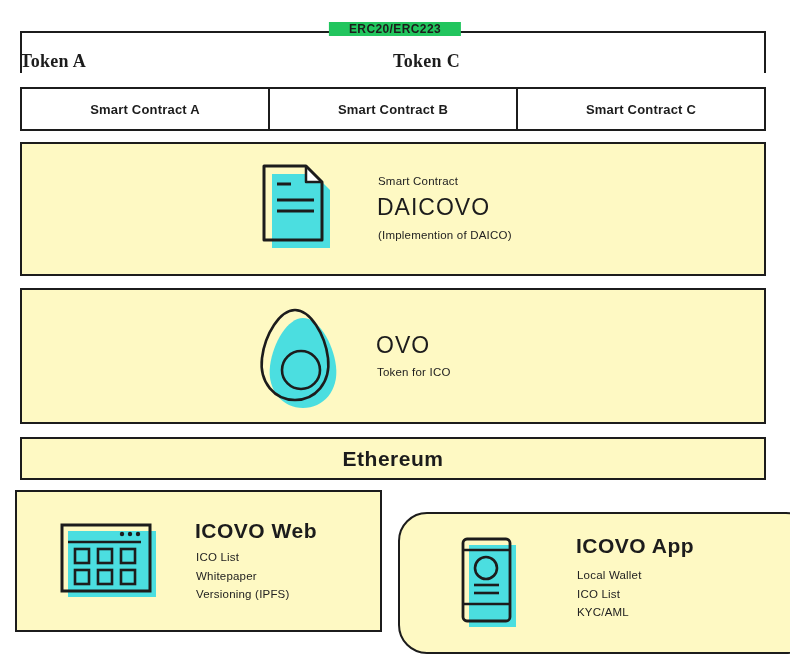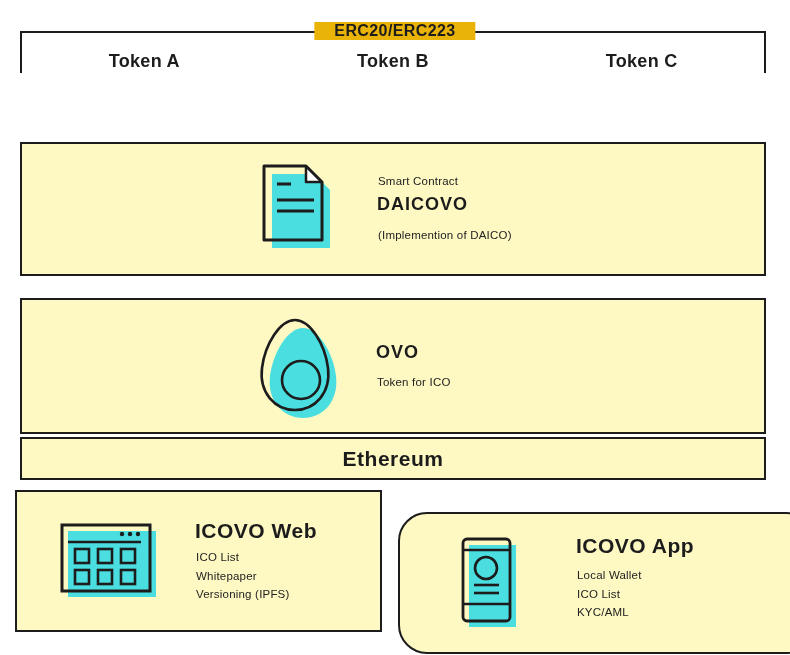--- a/index.html
+++ b/index.html
@@ -9,72 +9,76 @@
   }
   .abs { position:absolute; }
 
   
   .bracket {
     position:absolute; left:20px; top:31px; width:746px; height:42px;
     border:2px solid #1c1c1c; border-bottom:none; box-sizing:border-box;
   }
   .bracket-label {
     position:absolute; left:50%; top:22px; transform:translateX(-50%);
-    background:#eab308; padding:0 20px; font-size:16px; font-weight:700;
+    background:#22c55e; padding:0 20px; font-size:12px; font-weight:700;
     letter-spacing:0.4px; white-space:nowrap; z-index:2;
   }
   .token-row {
     position:absolute; left:20px; top:51px; width:746px; display:flex;
   }
-  .token-cell { flex:1; text-align:center; font-size:18px; font-weight:700; letter-spacing:0.3px; }
+  .token-cell { flex:1; text-align:left; font-size:18px; font-weight:700; letter-spacing:0.3px;font-family:Liberation Serif, serif; }
 
   
   .contract-row {
     position:absolute; left:20px; top:87px; width:746px; height:44px;
     border:2px solid #1c1c1c; box-sizing:border-box; display:flex;
   }
   .contract-cell {
     flex:1; display:flex; align-items:center; justify-content:center;
     font-size:13px; font-weight:700; letter-spacing:0.2px;
   }
   .contract-cell.mid { border-left:2px solid #1c1c1c; border-right:2px solid #1c1c1c; }
 
   
   .box {
     position:absolute; border:2px solid #1c1c1c; box-sizing:border-box; background:#fef9c3;
   }
   #daicovo-box { left:20px; top:142px; width:746px; height:134px; }
-  #ovo-box     { left:20px; top:288px; width:746px; height:136px;margin-top:10px; }
+  #ovo-box     { left:20px; top:288px; width:746px; height:136px; }
   #eth-box     { left:20px; top:437px; width:746px; height:43px;
                  display:flex; align-items:center; justify-content:center; }
   #web-box     { left:8px; top:490px; width:367px; height:142px;margin-left:7px; }
   #app-box     { left:398px; top:512px; width:417px; height:142px;border-radius:29px; }
 
-  .h-big    { font-size:18px; font-weight:700; letter-spacing:1px; white-space:nowrap; }
+  .h-big    { font-size:23px; font-weight:400; letter-spacing:1px; white-space:nowrap; }
   .h-med    { font-size:21px; font-weight:700; letter-spacing:0.5px; white-space:nowrap; }
   .t-small  { font-size:11.5px; letter-spacing:0.2px; color:#222; white-space:nowrap; }
   .eth-title{ font-size:21px; font-weight:700; letter-spacing:0.5px;text-align:center; }
   .feature-list { line-height:18.5px; }
 
   svg { display:block; }
 </style>
 </head>
 <body>
 
 <div class="stage">
 
   <div class="bracket"></div>
   <div class="bracket-label">ERC20/ERC223</div>
 
   <div class="token-row">
     <div class="token-cell">Token A</div>
-    <div class="token-cell">Token B</div>
     <div class="token-cell">Token C</div>
   </div>
 
+  <div class="contract-row">
+    <div class="contract-cell">Smart Contract A</div>
+    <div class="contract-cell mid">Smart Contract B</div>
+    <div class="contract-cell">Smart Contract C</div>
+  </div>
 
   <div class="box" id="daicovo-box">
     <svg class="abs" style="left:240px; top:20px;" width="82" height="92" viewBox="0 0 82 92">
       <path d="M10 10 H52 L68 26 V84 H10 Z" fill="#4BDEE0"></path>
       <polygon points="44,2 60,18 44,18" fill="#ffffff"></polygon>
       <path d="M2 2 H44 L60 18 V76 H2 Z" fill="none" stroke="#1c1c1c" stroke-width="3" stroke-linejoin="round"></path>
       <path d="M44 2 V18 H60" fill="none" stroke="#1c1c1c" stroke-width="2.5" stroke-linejoin="round"></path>
       <path d="M15 20 H29" stroke="#1c1c1c" stroke-width="3"></path>
       <path d="M15 36 H52" stroke="#1c1c1c" stroke-width="3"></path>
       <path d="M15 47 H52" stroke="#1c1c1c" stroke-width="3"></path>

